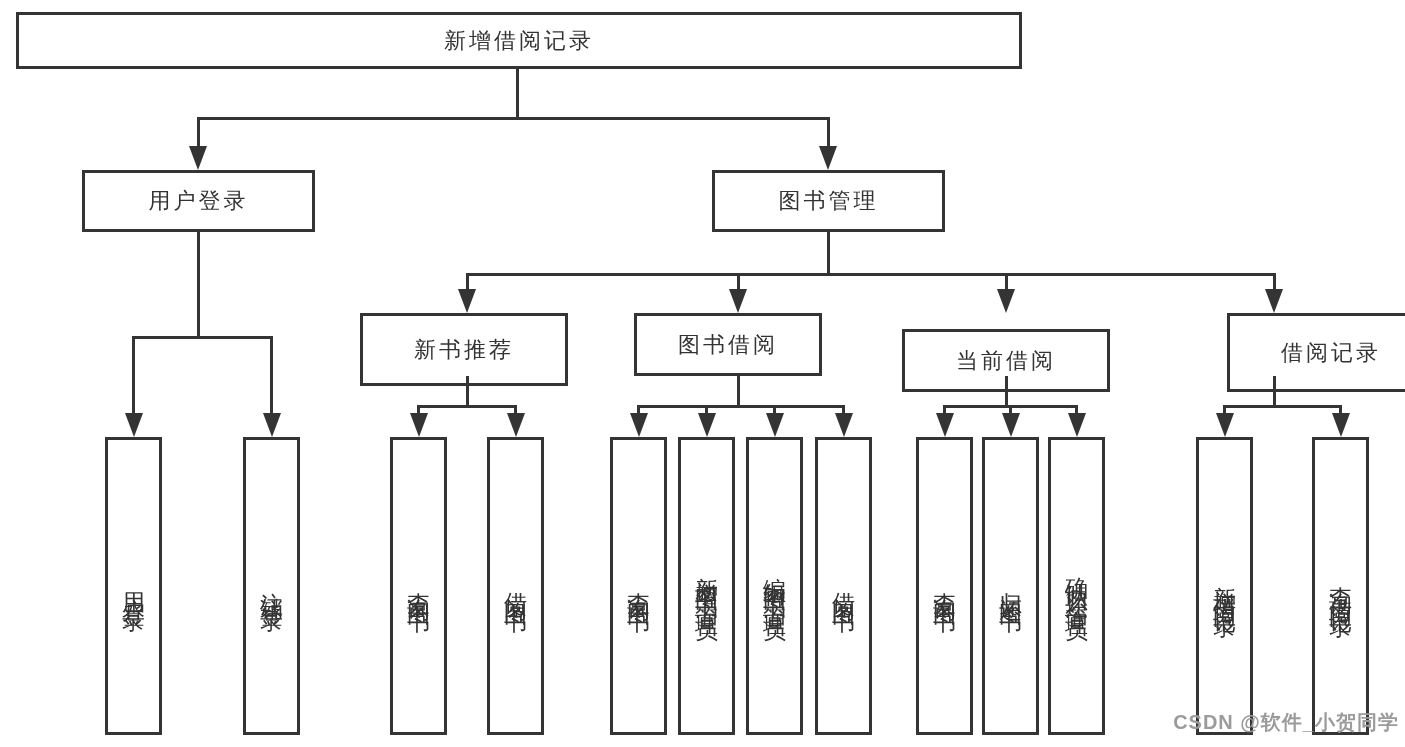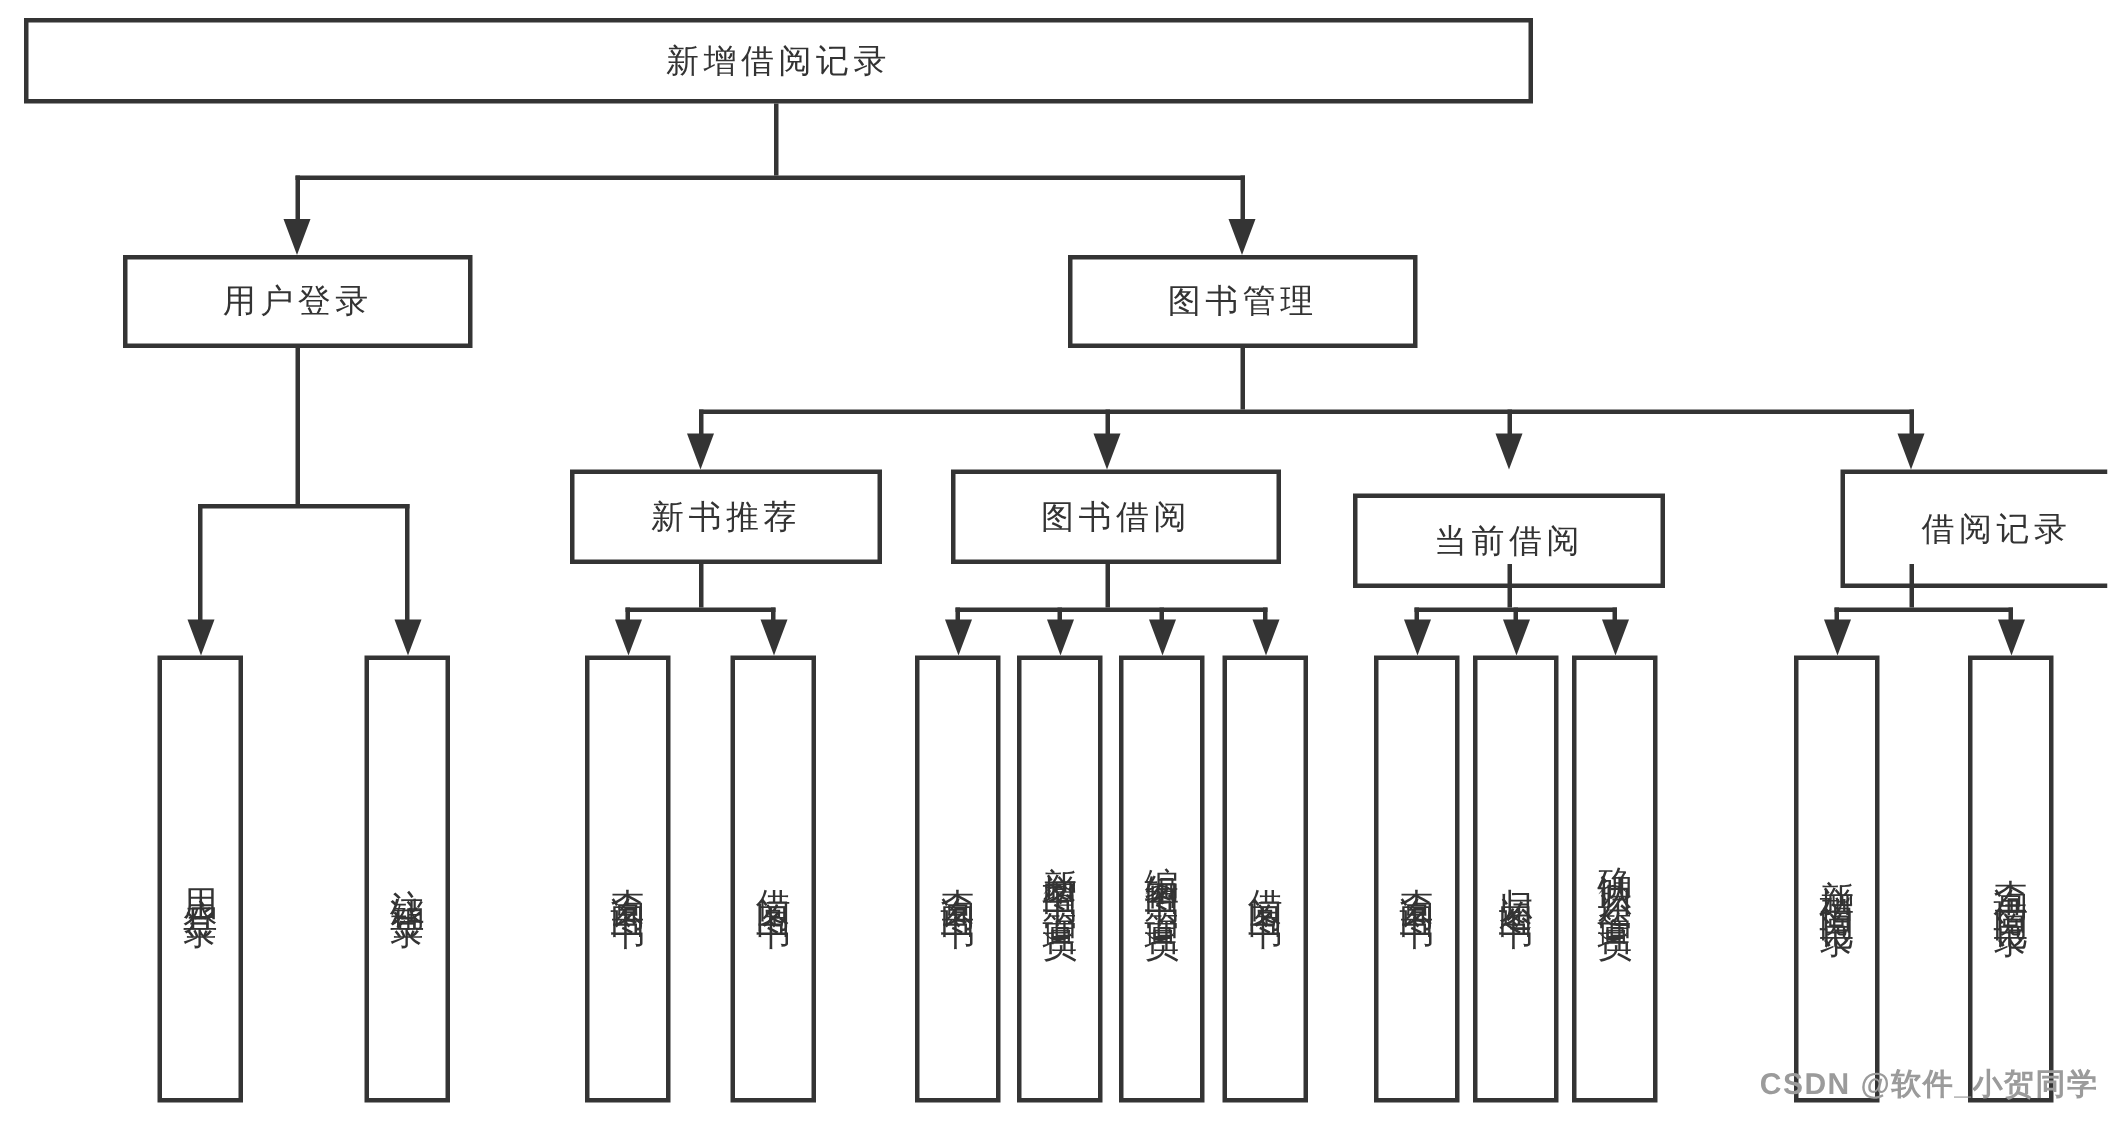--- a/index.html
+++ b/index.html
@@ -59,22 +59,22 @@
 </head>
 <body>
 
 <div class="canvas">
 
   <div class="hbox" style="left:16px;top:12px;width:1006px;height:57px">新增借阅记录</div>
 
   <div class="hbox" style="left:82px;top:170px;width:233px;height:62px">用户登录</div>
   <div class="hbox" style="left:712px;top:170px;width:233px;height:62px">图书管理</div>
 
-  <div class="hbox" style="left:380px;top:313px;width:208px;height:63px">新书推荐</div>
-  <div class="hbox" style="left:634px;top:313px;width:220px;height:63px">图书借阅</div>
+  <div class="hbox" style="left:360px;top:313px;width:208px;height:73px">新书推荐</div>
+  <div class="hbox" style="left:634px;top:313px;width:188px;height:63px">图书借阅</div>
   <div class="hbox" style="left:902px;top:329px;width:208px;height:63px">当前借阅</div>
   <div class="hbox" style="left:1227px;top:313px;width:208px;height:79px">借阅记录</div>
 
   <div class="vbox" style="left:105px">用户登录</div>
   <div class="vbox" style="left:243px">注销登录</div>
   <div class="vbox" style="left:390px">查询图书</div>
   <div class="vbox" style="left:487px">借阅图书</div>
   <div class="vbox" style="left:610px">查询图书</div>
   <div class="vbox" style="left:678px">新增图书（管理员）</div>
   <div class="vbox" style="left:746px">编辑图书（管理员）</div>

